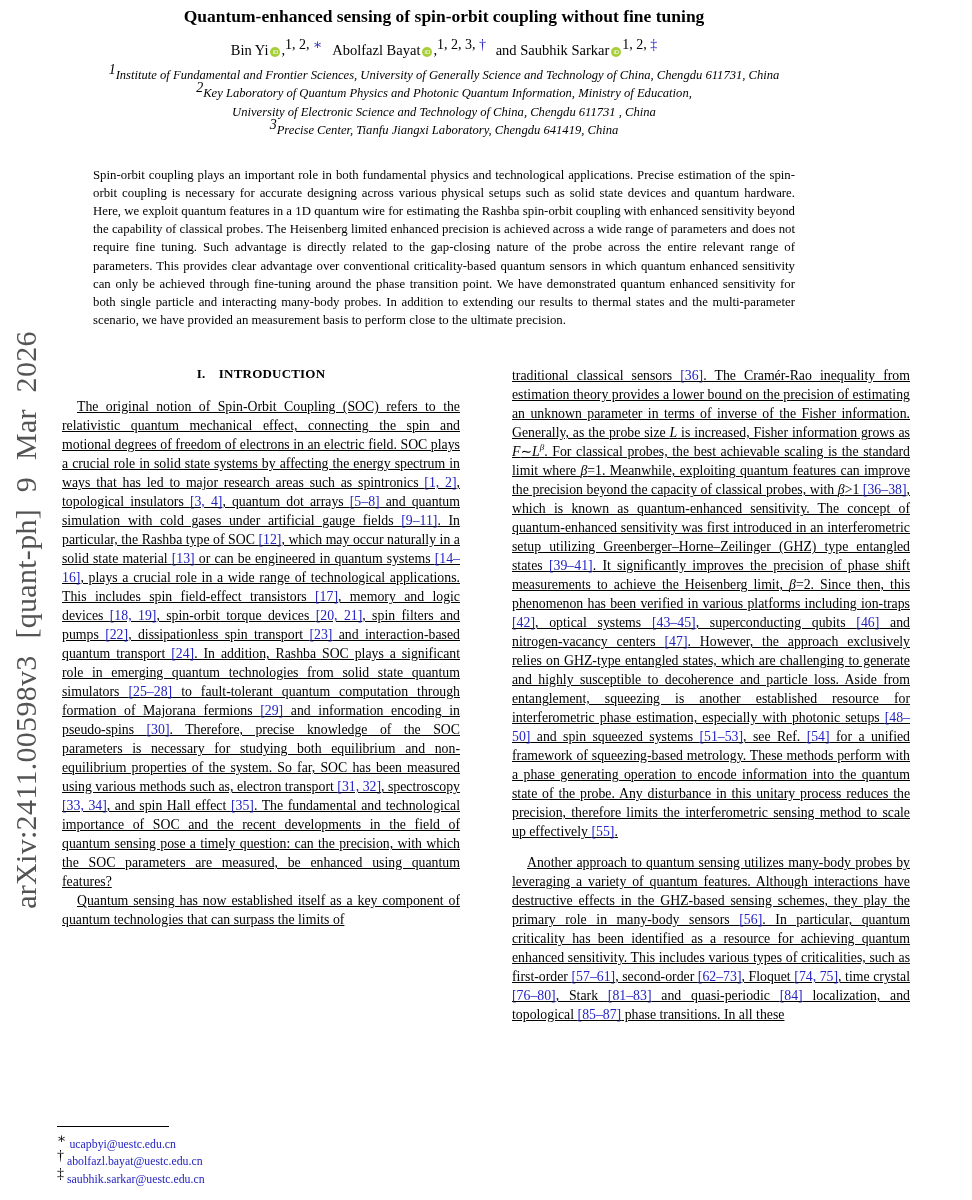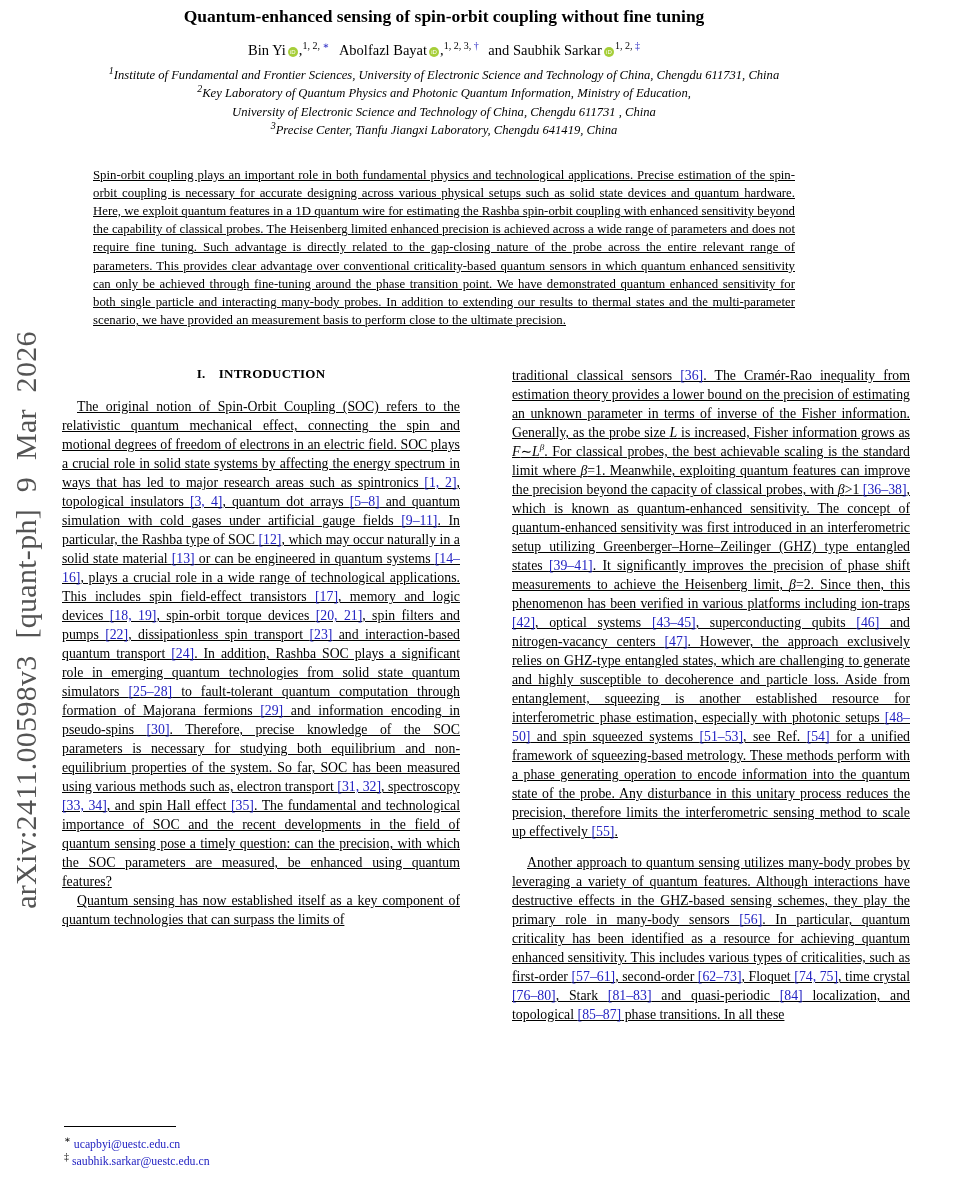--- a/index.html
+++ b/index.html
@@ -14,49 +14,49 @@
     white-space:nowrap;font-size:30px;color:#545454;
     word-spacing:9px;letter-spacing:0.3px;
   }
   .sheet{position:absolute;left:0;top:0;width:888px;}
   .title{
     width:760px;margin:6px auto 0;text-align:center;
     font-weight:bold;font-size:17.5px;line-height:21px;
   }
   .authors{margin-top:14px;text-align:center;font-size:14.5px;line-height:18px;}
   .author{white-space:nowrap;margin:0 3px;}
-  sup,.sup{font-size:10px;vertical-align:super;line-height:0;}
+  sup,.sup{font-size:14px;vertical-align:super;line-height:0;}
   .orcid{
     display:inline-flex;align-items:center;justify-content:center;
     width:10px;height:10px;border-radius:50%;
     color:#fff;font-size:6px;font-family:"Liberation Sans",sans-serif;
     vertical-align:1px;margin:0 1px 0 2px;
   }
   .affils{margin-top:7px;text-align:center;font-style:italic;font-size:12.6px;line-height:18.4px;}
   .abstract{
     width:702px;margin:26px auto 0;text-align:justify;
-    font-size:12.8px;line-height:18.2px;hyphens:auto;text-decoration:underline;
+    font-size:12.8px;line-height:18.2px;hyphens:auto;
   }
   .cols{
     margin:30px 0 0 62px;width:848px;display:flex;gap:52px;align-items:flex-start;
   }
   .col{width:408px;}
   .col-left{height:732px;overflow:hidden;}
   .col-right{height:798px;overflow:hidden;padding-top:7px;}
   .sec-heading{
     text-align:center;font-weight:bold;font-size:13px;
     margin:7px 0 15px 0;letter-spacing:0.2px;
   }
   .para{
     margin:0;font-size:13.8px;line-height:19px;text-align:justify;
     text-indent:15px;hyphens:auto;text-decoration:underline;
   }
   .para.no-indent{text-indent:0;}
   .para.gap-top{margin-top:12px;}
-  .footnotes{position:absolute;left:64px;top:1126px;width:330px;}
+  .footnotes{position:absolute;left:57px;top:1126px;width:330px;}
   .footnote-rule{width:112px;border-top:1px solid #000;margin-bottom:9px;}
   .footnote{font-size:11.8px;line-height:17.3px;}
   .s-c{cursor:pointer;}
   .s-i{font-style:italic;}
   .s-si{font-style:italic;font-size:9px;vertical-align:super;line-height:0;}
   .link{cursor:pointer;}
 </style>
 <style>.s-c{color:#2323c2;}.orcid{background:#a6ce39;}.arxiv-stamp{color:#545454;}</style></head>
 <body>
 
@@ -66,21 +66,21 @@
 
   <div class="title">Quantum-enhanced sensing of spin-orbit coupling without fine tuning</div>
 
   <div class="authors">
     <span class="author"><span>Bin Yi</span><span class="orcid">iD</span><span>,</span><sup><span>1, 2, </span><span class="s-c">∗</span></sup></span>
     <span class="author"><span>Abolfazl Bayat</span><span class="orcid">iD</span><span>,</span><sup><span>1, 2, 3, </span><span class="s-c">†</span></sup></span>
     <span class="author"><span>and Saubhik Sarkar</span><span class="orcid">iD</span><span></span><sup><span>1, 2, </span><span class="s-c">‡</span></sup></span>
   </div>
 
   <div class="affils">
-    <div><sup>1</sup><span>Institute of Fundamental and Frontier Sciences, University of Electronic Science and Technology of China, Chengdu 611731, China</span></div>
+    <div><sup>1</sup><span>Institute of Fundamental and Frontier Sciences, University of Generally Science and Technology of China, Chengdu 611731, China</span></div>
     <div><sup>2</sup><span>Key Laboratory of Quantum Physics and Photonic Quantum Information, Ministry of Education,</span></div>
     <div><sup></sup><span>University of Electronic Science and Technology of China, Chengdu 611731 , China</span></div>
     <div><sup>3</sup><span>Precise Center, Tianfu Jiangxi Laboratory, Chengdu 641419, China</span></div>
   </div>
 
   <div class="abstract">Spin-orbit coupling plays an important role in both fundamental physics and technological applications. Precise estimation of the spin-orbit coupling is necessary for accurate designing across various physical setups such as solid state devices and quantum hardware. Here, we exploit quantum features in a 1D quantum wire for estimating the Rashba spin-orbit coupling with enhanced sensitivity beyond the capability of classical probes. The Heisenberg limited enhanced precision is achieved across a wide range of parameters and does not require fine tuning. Such advantage is directly related to the gap-closing nature of the probe across the entire relevant range of parameters. This provides clear advantage over conventional criticality-based quantum sensors in which quantum enhanced sensitivity can only be achieved through fine-tuning around the phase transition point. We have demonstrated quantum enhanced sensitivity for both single particle and interacting many-body probes. In addition to extending our results to thermal states and the multi-parameter scenario, we have provided an measurement basis to perform close to the ultimate precision.</div>
 
   <div class="cols">
     <div class="col col-left">
       <div class="sec-heading">I.  INTRODUCTION</div>
@@ -89,16 +89,17 @@
     </div>
     <div class="col col-right">
       <p class="para no-indent"><span>traditional classical sensors </span><span class="s-c">[36]</span><span>. The Cramér-Rao inequality from estimation theory provides a lower bound on the precision of estimating an unknown parameter in terms of inverse of the Fisher information. Generally, as the probe size </span><span class="s-i">L</span><span> is increased, Fisher information grows as </span><span class="s-i">F</span><span>∼</span><span class="s-i">L</span><span class="s-si">β</span><span>. For classical probes, the best achievable scaling is the standard limit where </span><span class="s-i">β</span><span>=1. Meanwhile, exploiting quantum features can improve the precision beyond the capacity of classical probes, with </span><span class="s-i">β</span><span>&gt;1 </span><span class="s-c">[36–38]</span><span>, which is known as quantum-enhanced sensitivity. The concept of quantum-enhanced sensitivity was first introduced in an interferometric setup utilizing Greenberger–Horne–Zeilinger (GHZ) type entangled states </span><span class="s-c">[39–41]</span><span>. It significantly improves the precision of phase shift measurements to achieve the Heisenberg limit, </span><span class="s-i">β</span><span>=2. Since then, this phenomenon has been verified in various platforms including ion-traps </span><span class="s-c">[42]</span><span>, optical systems </span><span class="s-c">[43–45]</span><span>, superconducting qubits </span><span class="s-c">[46]</span><span> and nitrogen-vacancy centers </span><span class="s-c">[47]</span><span>. However, the approach exclusively relies on GHZ-type entangled states, which are challenging to generate and highly susceptible to decoherence and particle loss. Aside from entanglement, squeezing is another established resource for interferometric phase estimation, especially with photonic setups </span><span class="s-c">[48–50]</span><span> and spin squeezed systems </span><span class="s-c">[51–53]</span><span>, see Ref. </span><span class="s-c">[54]</span><span> for a unified framework of squeezing-based metrology. These methods perform with a phase generating operation to encode information into the quantum state of the probe. Any disturbance in this unitary process reduces the precision, therefore limits the interferometric sensing method to scale up effectively </span><span class="s-c">[55]</span><span>.</span></p>
       <p class="para gap-top"><span>Another approach to quantum sensing utilizes many-body probes by leveraging a variety of quantum features. Although interactions have destructive effects in the GHZ-based sensing schemes, they play the primary role in many-body sensors </span><span class="s-c">[56]</span><span>. In particular, quantum criticality has been identified as a resource for achieving quantum enhanced sensitivity. This includes various types of criticalities, such as first-order </span><span class="s-c">[57–61]</span><span>, second-order </span><span class="s-c">[62–73]</span><span>, Floquet </span><span class="s-c">[74, 75]</span><span>, time crystal </span><span class="s-c">[76–80]</span><span>, Stark </span><span class="s-c">[81–83]</span><span> and quasi-periodic </span><span class="s-c">[84]</span><span> localization, and topological </span><span class="s-c">[85–87]</span><span> phase transitions. In all these</span></p>
     </div>
   </div>
 
   <div class="footnotes">
     <div class="footnote-rule"></div>
     <div class="footnote"><sup>∗</sup> <span class="link s-c">ucapbyi@uestc.edu.cn</span></div>
+    <div class="footnote"><sup>†</sup> <span class="link s-c">abolfazl.bayat@uestc.edu.cn</span></div>
     <div class="footnote"><sup>‡</sup> <span class="link s-c">saubhik.sarkar@uestc.edu.cn</span></div>
   </div>
 
 </div>
 
 </body></html>

